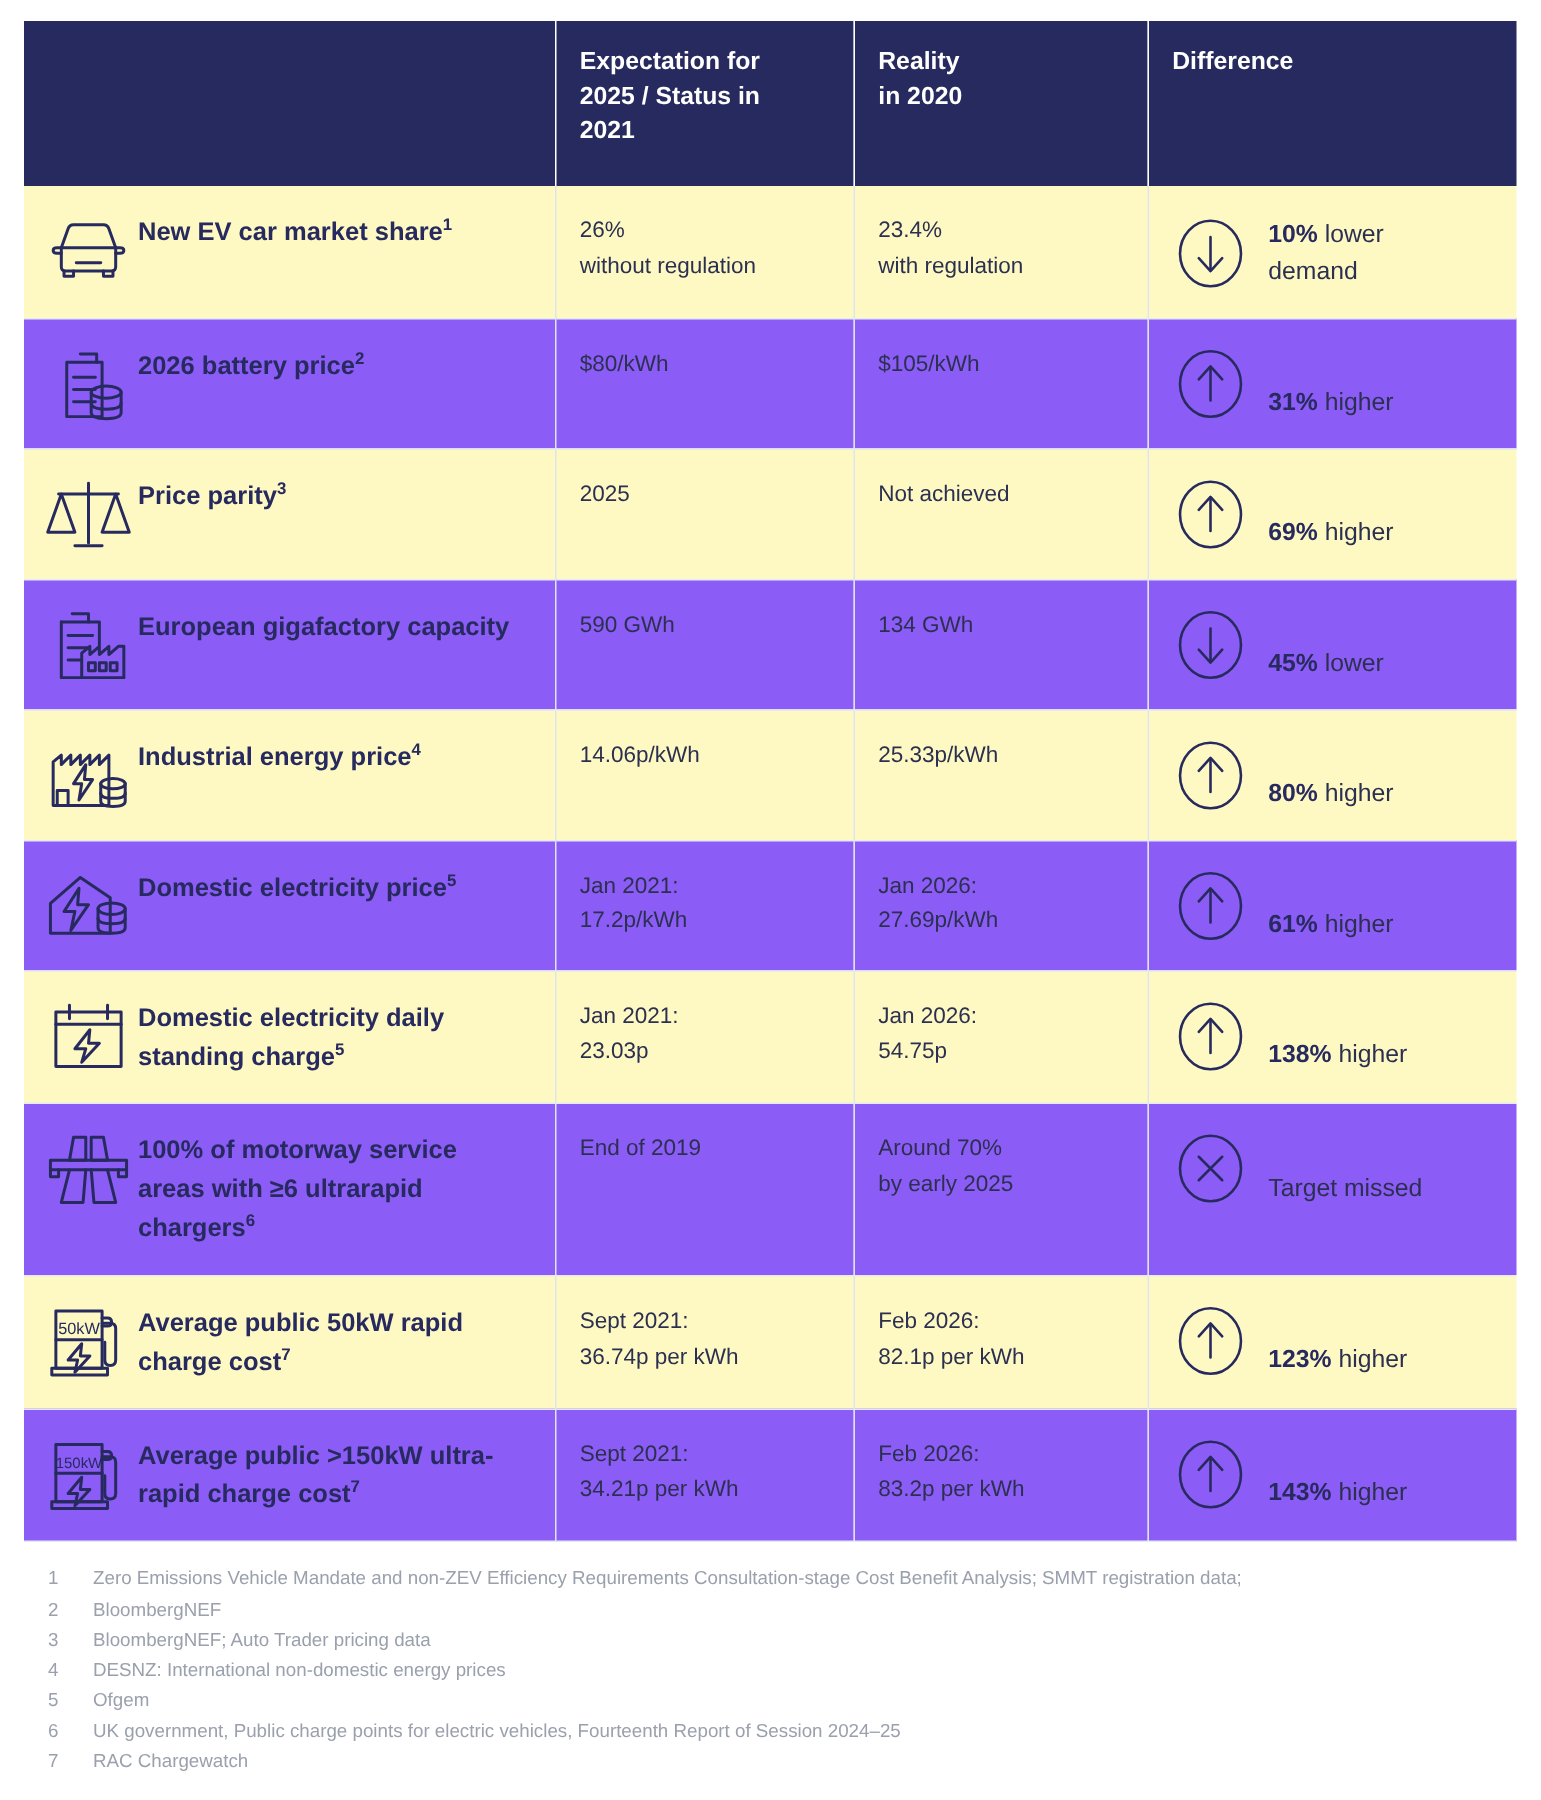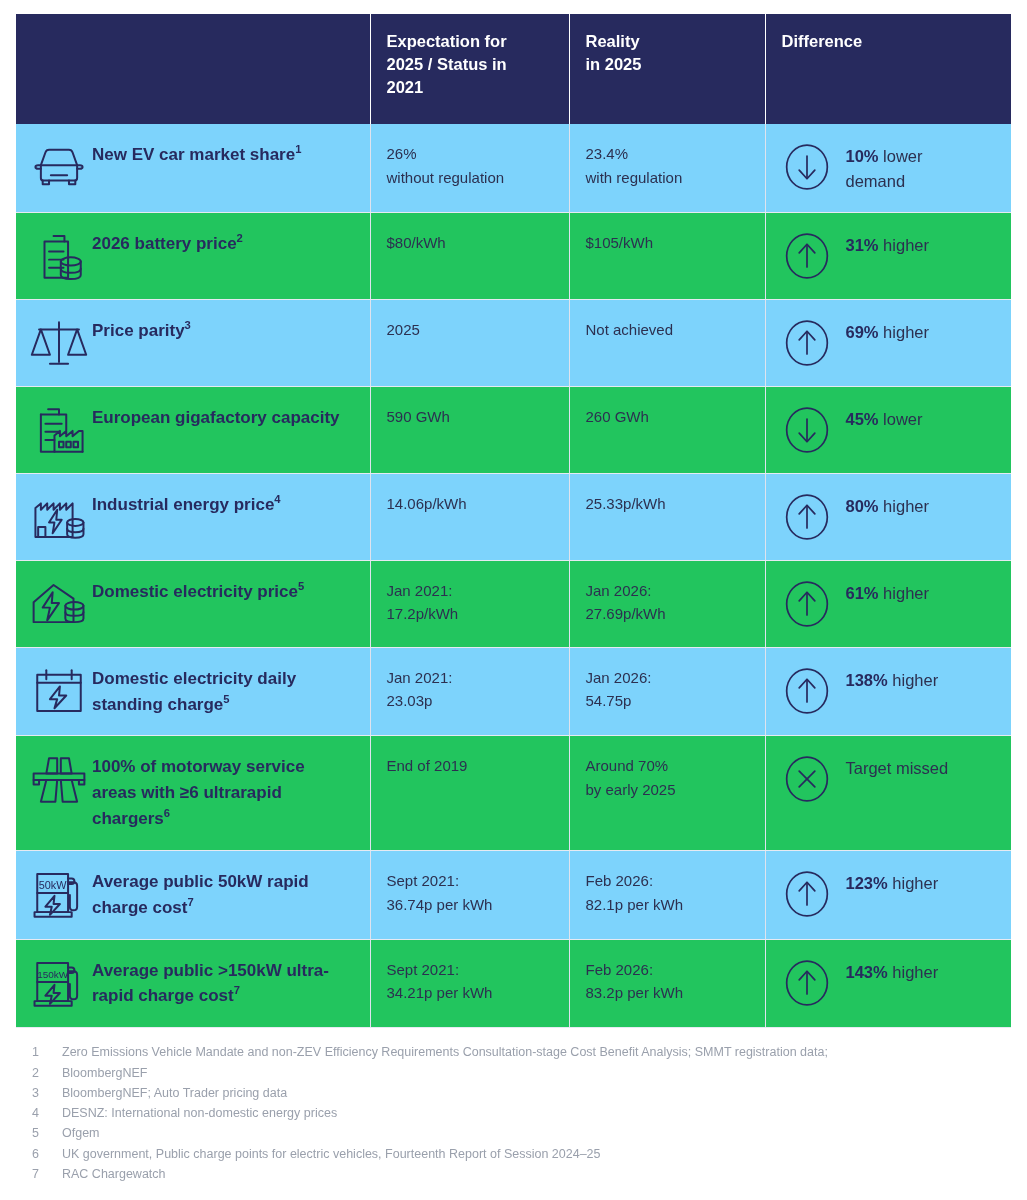--- a/index.html
+++ b/index.html
@@ -27,22 +27,22 @@
     line-height: 1.38;
     text-align: left;
     vertical-align: top;
     padding: 16px 16px 26px 16px;
     border-right: 1px solid #ffffff;
     height: 98px;
   }
   thead th.hblank { padding: 0; border-right: 1px solid #ffffff; }
   thead th:last-child { border-right: none; }
 
-  tbody tr.alt  > td { background: #7dd3fc; }
-  tbody tr.plain > td { background: #22c55e; }
+  tbody tr.alt  > td { background: #fef9c3; }
+  tbody tr.plain > td { background: #8b5cf6; }
 
   tbody td {
     vertical-align: top;
     padding: 18px 16px 18px 16px;
     border-right: 1px solid #dfe3ee;
     border-bottom: 1px solid #e6eaf2;
     color: #272a5e;
   }
   tbody td.icon-cell { border-right: none; padding: 14px 4px 10px 14px; }
   tbody td.label-cell { border-right: 1px solid #dfe3ee; padding-left: 4px; }
@@ -54,21 +54,21 @@
     line-height: 1.52;
     color: #272a5e;
   }
   .val-txt {
     font-weight: normal;
     font-size: 15px;
     line-height: 1.58;
     color: #2c3050;
     white-space: pre-line;
   }
-  .diff-wrap { display: flex; align-items: flex-start; gap: 14px; }
+  .diff-wrap { display: flex; align-items: flex-end; gap: 14px; }
   .diff-txt {
     font-size: 16.5px;
     line-height: 1.5;
     color: #2c3050;
     padding-top: 2px;
     white-space: pre-line;
   }
   .diff-txt b { font-weight: bold; color: #272a5e; }
   sup { font-size: 0.66em; vertical-align: super; line-height: 0; }
 
@@ -99,21 +99,21 @@
         <col class="c-real">
         <col class="c-diff">
   </colgroup>
   <thead>
     <tr>
       <th class="hblank" colspan="2"></th>
       <th style="white-space:pre-line">Expectation for
 2025 / Status in
 2021</th>
       <th style="white-space:pre-line">Reality
-in 2025</th>
+in 2020</th>
       <th>Difference</th>
     </tr>
   </thead>
   <tbody id="tbody">
         <tr class="alt">
           <td class="icon-cell"><span><svg class="ico" width="58" height="58" viewBox="0 0 64 64" fill="none" stroke="#272a5e" stroke-width="2.2" stroke-linejoin="round" stroke-linecap="round">
                 <path d="M12 30 L17 16 Q18 13 21 13 L43 13 Q46 13 47 16 L52 30"></path>
                 <path d="M12 30 L9 30 Q6 30 6 32 Q6 34 9 34 L12 34"></path>
                 <path d="M52 30 L55 30 Q58 30 58 32 Q58 34 55 34 L52 34"></path>
                 <path d="M12 30 L12 44 Q12 47 15 47 L49 47 Q52 47 52 44 L52 30 Z"></path>
@@ -222,21 +222,21 @@
                 <rect x="40" y="45" width="5" height="6"></rect>
                 <rect x="48" y="45" width="5" height="6"></rect>
               </svg></span></td>
           <td class="label-cell">
             <div class="label-txt">European gigafactory capacity</div>
           </td>
           <td>
             <div class="val-txt">590 GWh</div>
           </td>
           <td>
-            <div class="val-txt">260 GWh</div>
+            <div class="val-txt">134 GWh</div>
           </td>
           <td class="diff-cell">
             <div class="diff-wrap">
               <span class="arrow-ico">
                 <svg class="ico" width="50" height="50" viewBox="0 0 64 64" fill="none" stroke="#272a5e" stroke-width="2.2" stroke-linejoin="round" stroke-linecap="round">
                   <ellipse cx="32" cy="32" rx="26" ry="28"></ellipse>
                   <path d="M32 18 L32 46"></path>
                   <path d="M22 36 L32 47 L42 36"></path>
                 </svg>
               </span>

